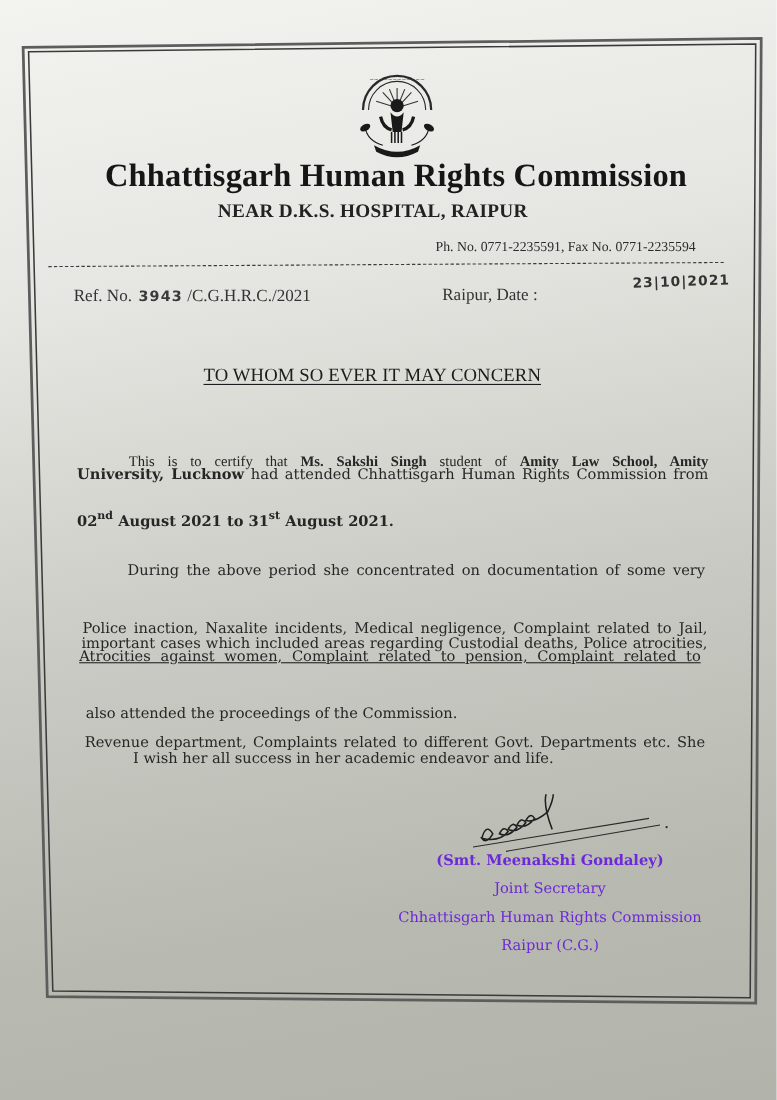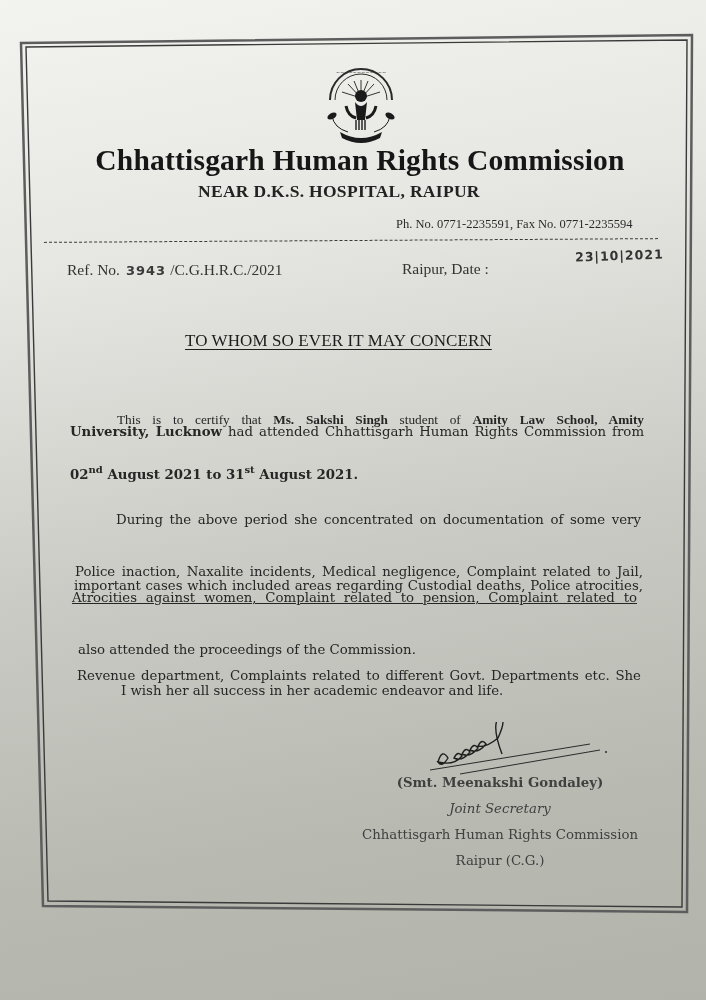--- a/index.html
+++ b/index.html
@@ -51,21 +51,21 @@
 
     .body-line {
       position: absolute; font-family: "DejaVu Serif", serif; font-size: 13.3px; color: #262626;
       white-space: nowrap;
     }
     .justify { text-align: justify; text-align-last: justify; }
     .b { font-weight: bold; }
     sup { font-size: 10px; vertical-align: 6px; }
 
     .sig-svg { position: absolute; left: 420px; top: 722px; width: 200px; height: 60px; }
-    .sig-block { position: absolute; left: 350px; width: 300px; text-align: center; font-family: "DejaVu Serif", serif; font-size: 13.3px; color: #404040; white-space: nowrap; }
+    .sig-block { position: absolute; left: 350px; width: 300px; text-align: center; font-family: "DejaVu Serif", serif; font-size: 13.3px; color: #6d28d9; white-space: nowrap; }
   </style>
 </head>
 <body>
 
 <svg class="border-svg" viewBox="0 0 706 1000">
   <polygon points="21,43 692,35 687,912 43,906" fill="none" stroke="#5d5d5d" stroke-width="2.5"></polygon>
   <polygon points="26,47 687,40 682,907 48,901" fill="none" stroke="#3a3a3a" stroke-width="1.4"></polygon>
 </svg>
 
 <svg class="emblem" viewBox="0 0 86 86">
@@ -131,15 +131,15 @@
 <div class="body-line" style="left:121px; top:683px;">I wish her all success in her academic endeavor and life.</div>
 
 <svg class="sig-svg" viewBox="0 0 200 60">
   <path d="M10,48 L170,22" stroke="#2a2a2a" stroke-width="1" fill="none"></path>
   <path d="M40,52 L180,28" stroke="#2a2a2a" stroke-width="1" fill="none"></path>
   <path d="M18,40 q4,-14 10,-4 q-6,10 -10,4 q16,4 24,-6 q-4,-6 -8,2 q8,4 16,-6 q-4,-6 -8,2 q8,4 16,-6 q-4,-6 -8,2 q8,4 16,-6 q-4,-6 -8,2 q8,2 20,-8 q10,-22 0,-20 q-6,10 4,36" stroke="#1f1f1f" stroke-width="1.4" fill="none"></path>
   <circle cx="186" cy="30" r="1" fill="#2a2a2a"></circle>
 </svg>
 
 <div class="sig-block b" style="top:775px;">(Smt. Meenakshi Gondaley)</div>
-<div class="sig-block" style="top:801px;font-style:italic;">Joint Secretary</div>
+<div class="sig-block" style="top:801px;">Joint Secretary</div>
 <div class="sig-block" style="top:827px;">Chhattisgarh Human Rights Commission</div>
 <div class="sig-block" style="top:853px;">Raipur (C.G.)</div>
 
 </body></html>

